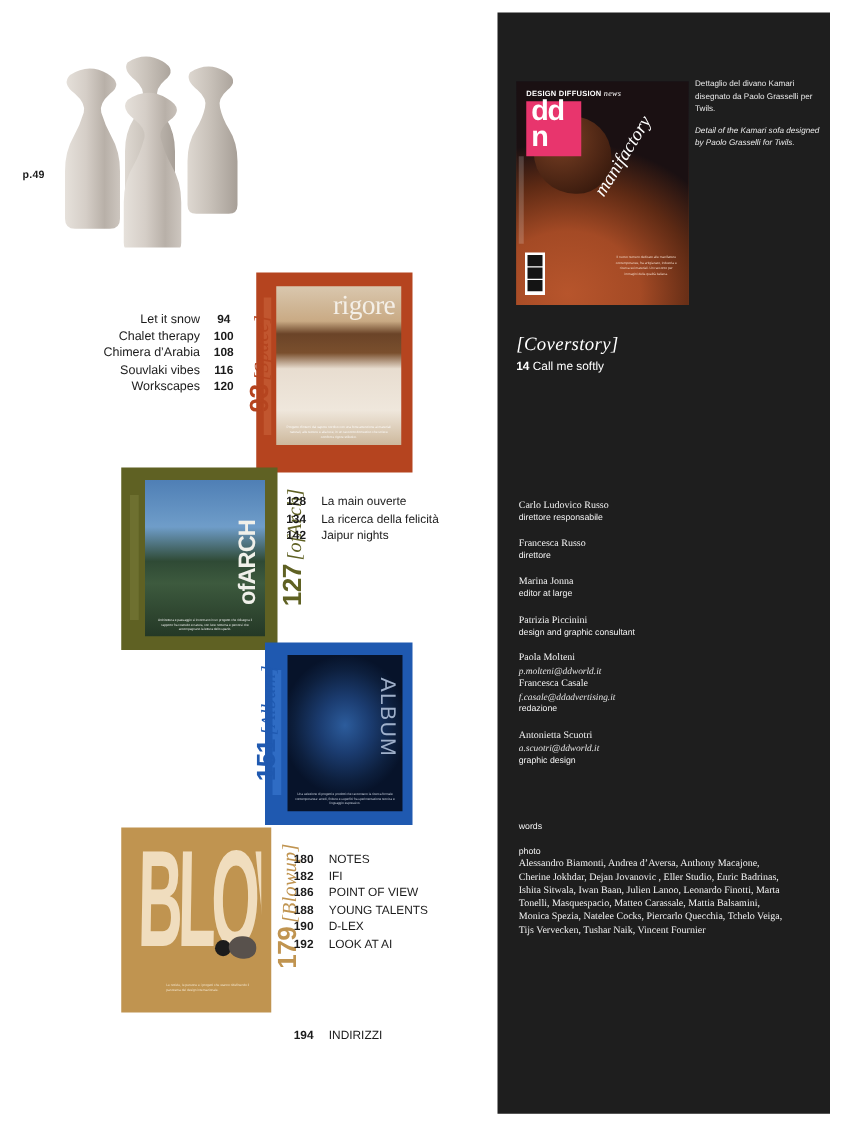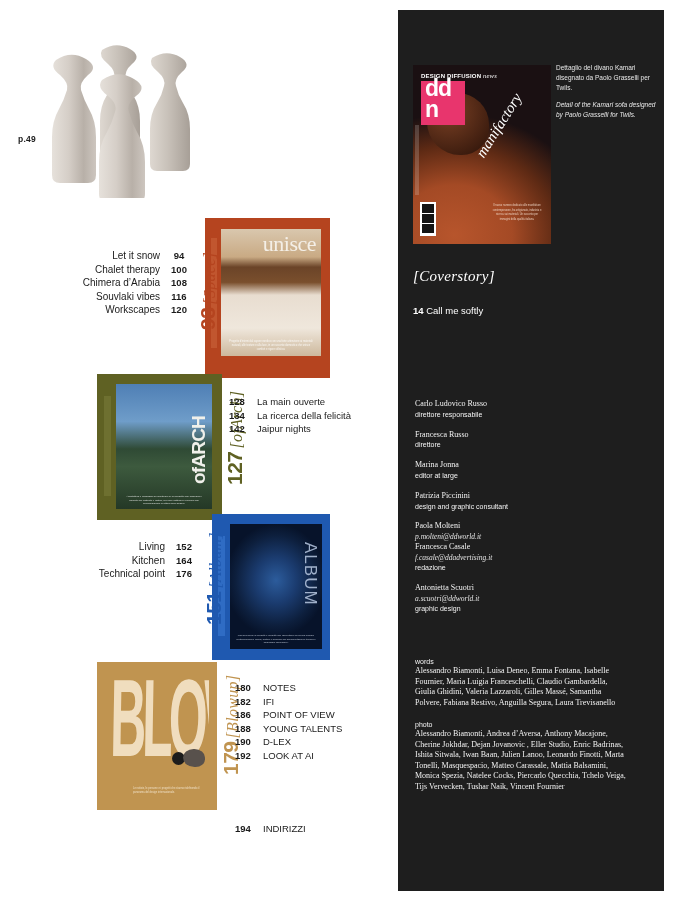--- a/index.html
+++ b/index.html
@@ -199,21 +199,21 @@
   }
   .cover-caption .it { display: block; margin-top: 7px; font-style: italic; }
 
   .coverstory {
     position: absolute; left: 15px; top: 258px; width: 200px;
   }
   .coverstory .cs-title {
     font-family: "Liberation Serif", serif; font-style: italic;
     font-size: 15px; color: #fff; letter-spacing: .3px;
   }
-  .coverstory .cs-line { margin-top: 20px; font-size: 9.5px; color: #fff; }
+  .coverstory .cs-line { margin-top: 3px; font-size: 9.5px; color: #fff; }
   .coverstory .cs-line b { font-weight: 800; }
 
   
   .staff { position: absolute; left: 17px; top: 389px; width: 215px; }
   .staff .grp { margin-bottom: 10px; }
   .staff .nm {
     font-family: "Liberation Serif", serif; font-size: 8px; color: #f2f2f2; line-height: 1.35;
   }
   .staff .mail {
     font-family: "Liberation Serif", serif; font-style: italic;
@@ -268,21 +268,21 @@
         <g>
           <path d="M62 42 q16 -11 32 -1 q14 8 2 17 q-10 8 -7 16 q3 11 8 20 q8 13 8 30 l0 32 q0 8 -8 8 l-30 0 q-8 0 -8 -8 l0 -32 q0 -17 8 -30 q5 -9 8 -20 q3 -8 -7 -16 q-12 -9 -6 -16 z" fill="url(#vg)"></path>
         </g>
       </svg>
     </div>
     <div class="page-ref">p.49</div>
 
     <div class="cover" id="sec-space-block">
       <div class="spine"></div>
       <div class="cover-inner" id="sec-space-img">
-        <div class="sp-word">unisce</div>
+        <div class="sp-word">rigore</div>
         <div class="sp-cap">Progetto d'interni dal sapore nordico con una forte attenzione ai materiali naturali, alle texture e alla luce, in un racconto domestico che unisce comfort e rigore stilistico.</div>
       </div>
     </div>
     <div class="rot-label" style="left:196px; top:330px; color:#b5441f;">
       <span class="rot-num">93</span>
       <span class="rot-name">[Space]</span>
     </div>
     <div class="toc-left" style="left:20px; top:250px; width:170px;">
       <div class="row">
         <span class="ti">Let it snow</span>
@@ -335,34 +335,20 @@
     <div class="cover" id="sec-album-block">
       <div class="spine"></div>
       <div class="cover-inner" id="sec-album-img">
         <div class="al-word">ALBUM</div>
         <div class="al-cap">Una selezione di progetti e prodotti che raccontano la ricerca formale contemporanea: arredi, finiture e superfici fra sperimentazione tecnica e linguaggio espressivo.</div>
       </div>
     </div>
     <div class="rot-label" style="left:202px; top:625px; color:#1f59b0;">
       <span class="rot-num">151</span>
       <span class="rot-name">[Album]</span>
-    </div>
-    <div class="toc-left" style="left:25px; top:541px; width:170px;">
-      <div class="row">
-        <span class="ti">Living</span>
-        <span class="pg">152</span>
-      </div>
-      <div class="row">
-        <span class="ti">Kitchen</span>
-        <span class="pg">164</span>
-      </div>
-      <div class="row">
-        <span class="ti">Technical point</span>
-        <span class="pg">176</span>
-      </div>
     </div>
 
     <div class="cover" id="sec-blow-block">
       <div class="cover-inner" id="sec-blow-img">
         <div class="bl-word">BLOWUP</div>
         <div class="blob1"></div>
         <div class="blob2"></div>
         <div class="bl-cap">Le notizie, le persone e i progetti che stanno ridefinendo il panorama del design internazionale.</div>
       </div>
     </div>
@@ -467,21 +453,20 @@
       <div class="grp">
         <div class="nm">Antonietta Scuotri</div>
         <div class="mail">a.scuotri@ddworld.it</div>
         <div class="role">graphic design</div>
       </div>
     </div>
 
     <div class="credits">
       <div>
         <div class="lbl">words</div>
-        <div class="names">Alessandro Biamonti, Luisa Deneo, Emma Fontana, Isabelle Fournier, Maria Luigia Franceschelli, Claudio Gambardella, Giulia Ghidini, Valeria Lazzaroli, Gilles Massé, Samantha Polvere, Fabiana Restivo, Anguilla Segura, Laura Trevisanello</div>
       </div>
       <div class="blk2">
         <div class="lbl">photo</div>
         <div class="names">Alessandro Biamonti,  Andrea d’Aversa,  Anthony Macajone,  Cherine Jokhdar,  Dejan Jovanovic ,  Eller Studio,  Enric Badrinas,  Ishita Sitwala,  Iwan Baan,  Julien Lanoo,  Leonardo Finotti,  Marta Tonelli,  Masquespacio,  Matteo Carassale,  Mattia Balsamini,  Monica Spezia,  Natelee Cocks,  Piercarlo Quecchia, Tchelo Veiga,  Tijs Vervecken,  Tushar Naik,  Vincent Fournier</div>
       </div>
     </div>
 
   </div>
 </div>
 

